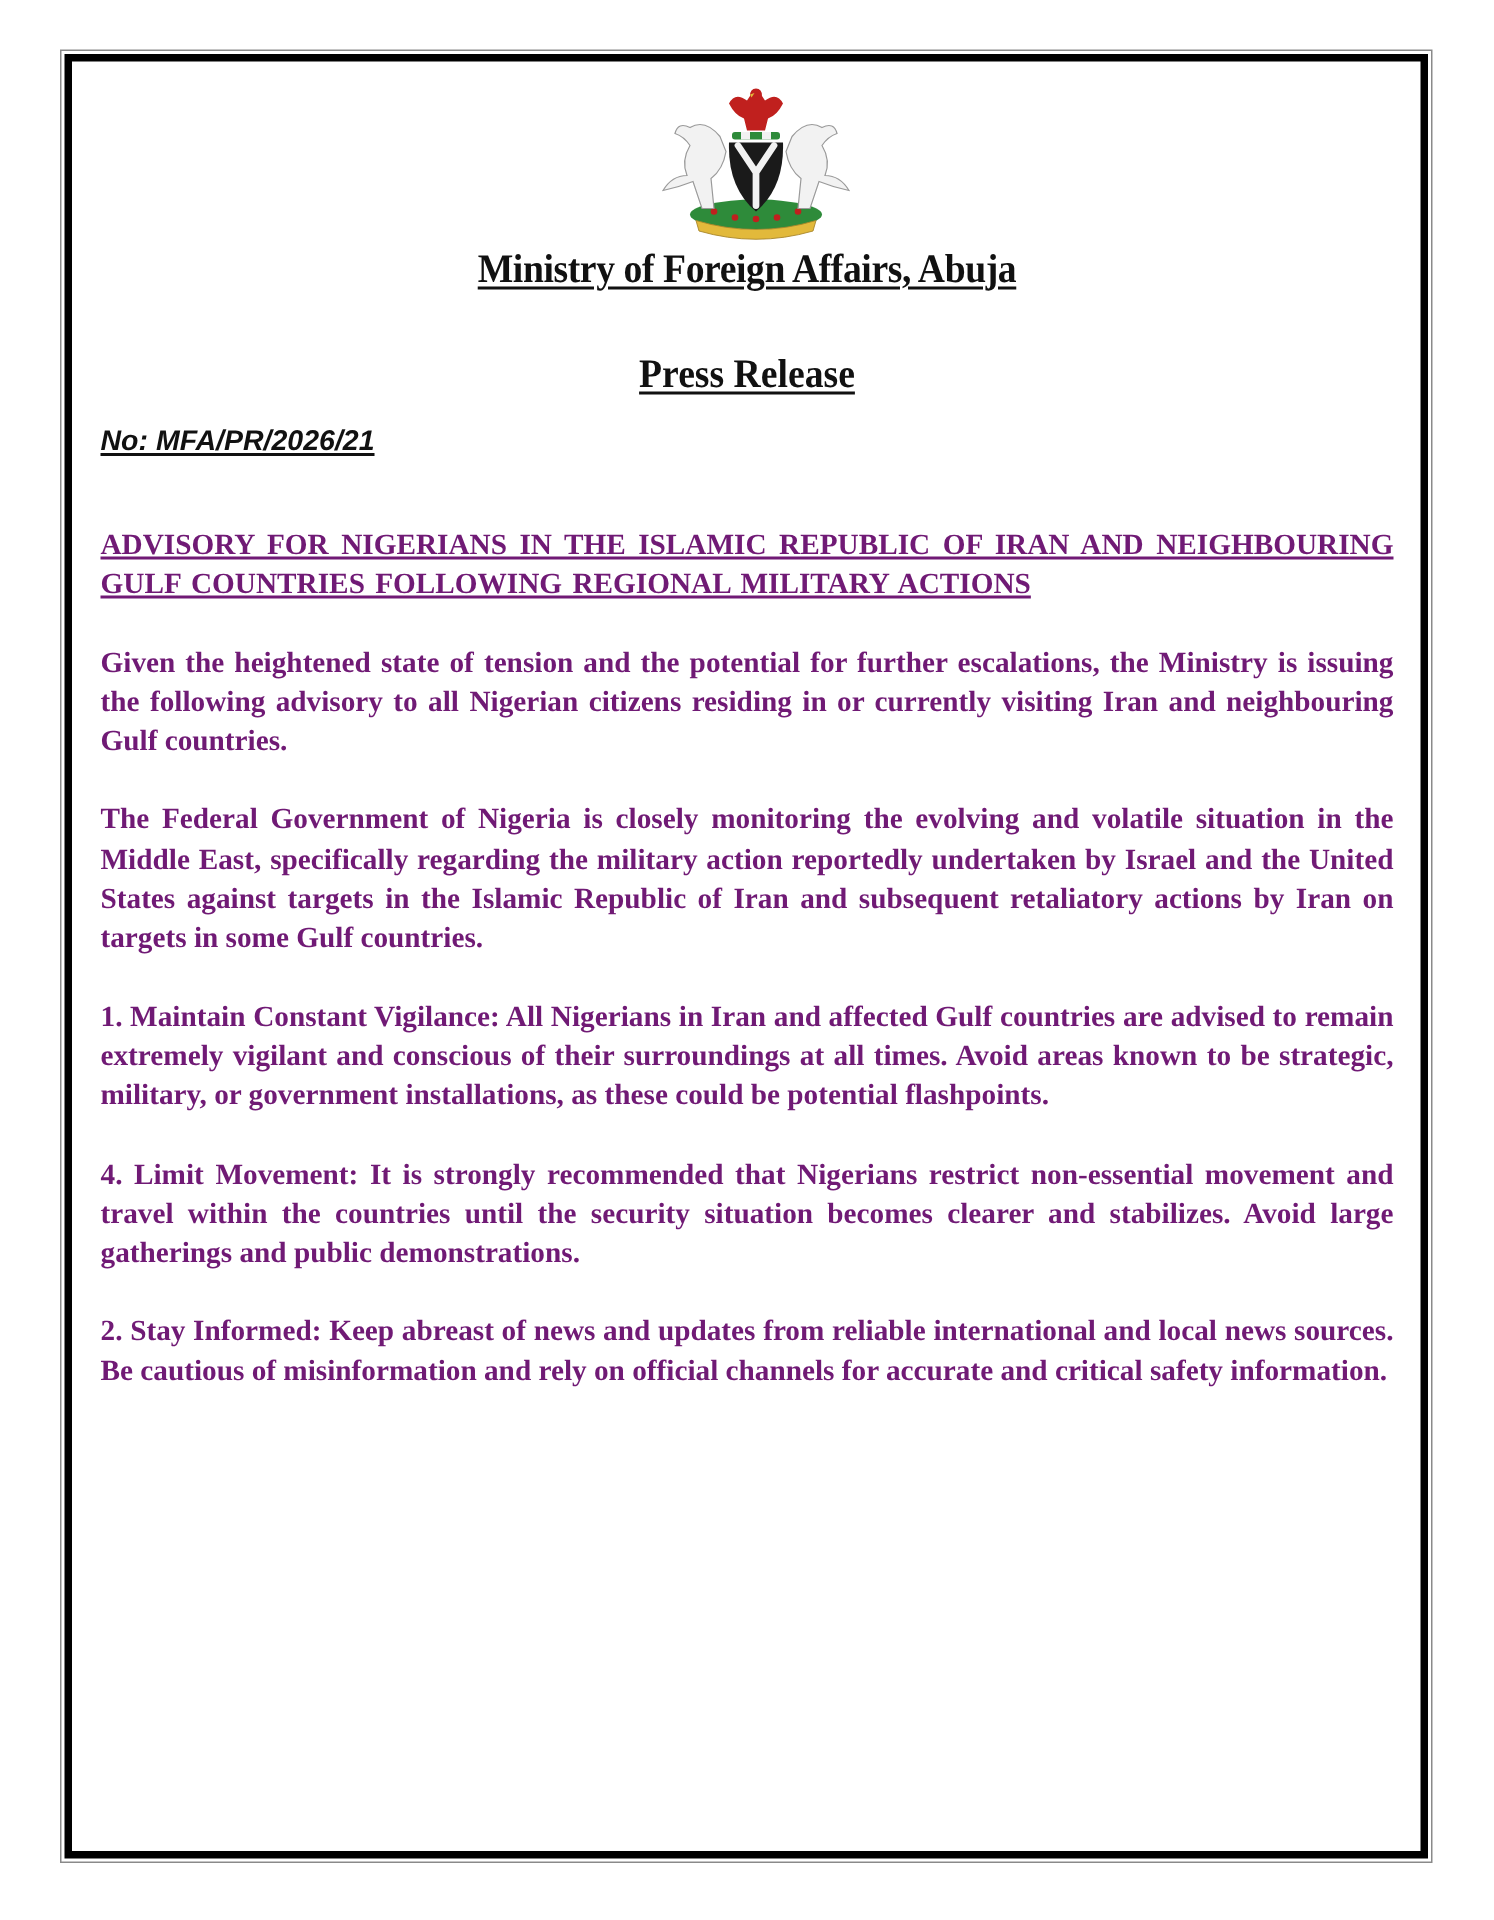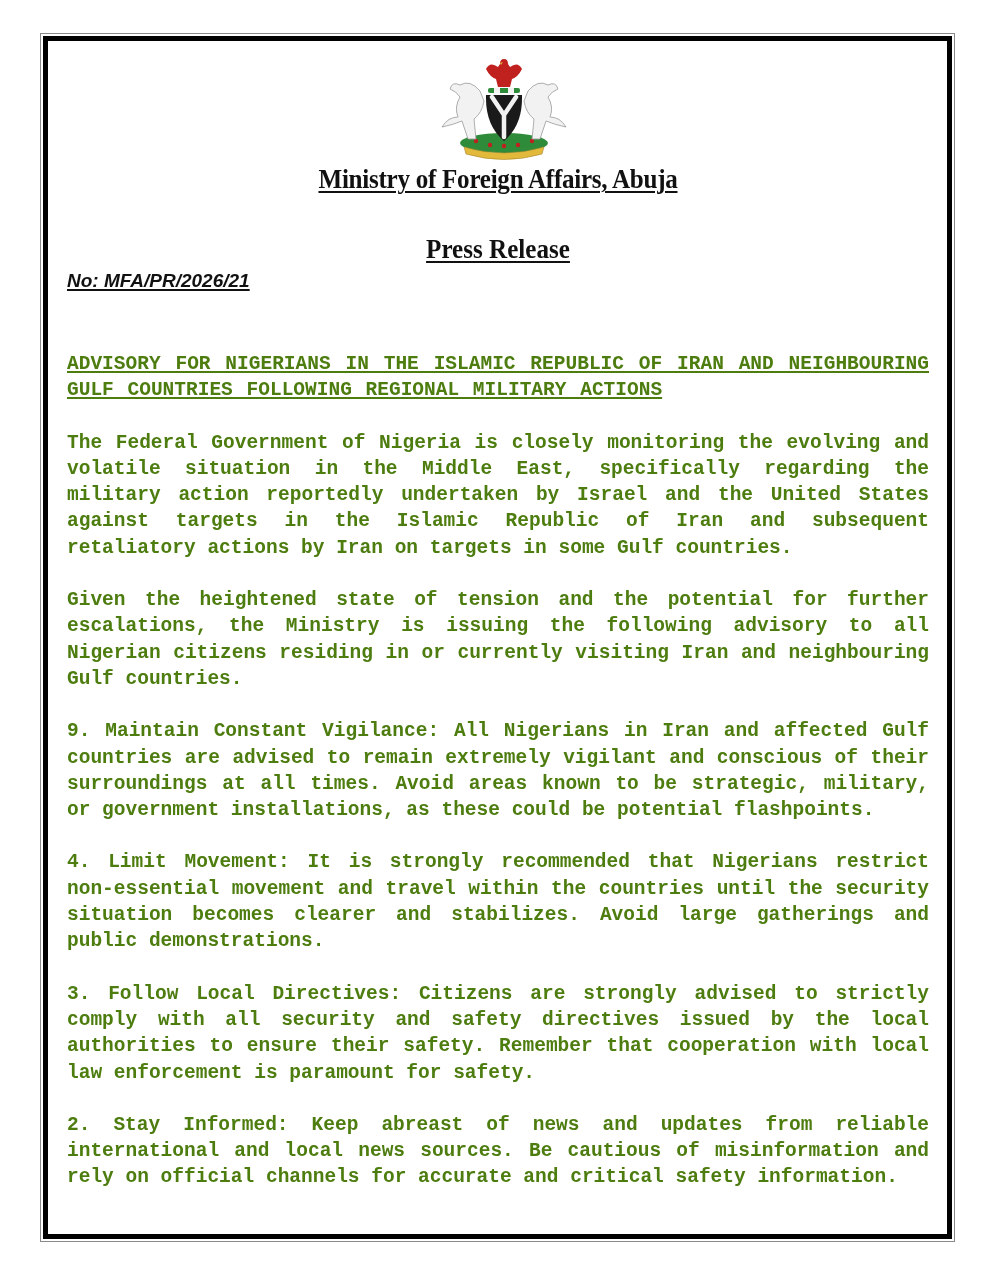--- a/index.html
+++ b/index.html
@@ -17,29 +17,29 @@
   }
   .title {
     position: absolute; left: 0; width: 996px; text-align: center;
     font-family: "Liberation Serif", "DejaVu Serif", serif; font-weight: bold;
     color: #111; text-decoration: underline; text-decoration-thickness: 2px;
     text-underline-offset: 3px; margin: 0;
   }
   .ministry { top: 164px; font-size: 27px; letter-spacing: -0.3px; transform: scaleX(0.93); }
   .press { top: 234px; font-size: 27px; transform: scaleX(0.93); }
   .refno {
-    position: absolute; left: 67px; top: 270px; margin: 0;
+    position: absolute; left: 67px; top: 284px; margin: 0;
     font-family: "Liberation Sans", "DejaVu Sans", sans-serif; font-weight: bold;
     font-style: italic; font-size: 19px; color: #111;
     text-decoration: underline; text-decoration-thickness: 2px; text-underline-offset: 2px;
   }
   .content {
     position: absolute; left: 67px; top: 351px; width: 862px;
-    font-family: Liberation Mono, monospace; font-weight: bold;
-    color: #4d7c0f; font-size: 19.5px; line-height: 26.3px;
+    font-family: Liberation Serif, serif; font-weight: bold;
+    color: #701a75; font-size: 19.5px; line-height: 26.3px;
   }
   .content p { margin: 0 0 26px 0; text-align: justify; text-align-last: left; }
   .content .heading {
     text-decoration: underline; text-decoration-thickness: 2px; text-underline-offset: 2px;
     margin-bottom: 26px; word-spacing: 2px;
   }
 </style>
 </head>
 <body>
 
@@ -72,19 +72,18 @@
 
   <path d="M118 30 Q126 26 128 34 Q122 36 118 42 Q124 52 120 62 Q130 62 136 72 Q126 70 116 66 L110 84 L102 84 L104 64 Q96 58 94 46 L98 36 Q108 24 118 30 Z" fill="#f2f2f2" stroke="#9a9a9a" stroke-width="0.8"></path>
 </svg>
 
 <h1 class="title ministry">Ministry of Foreign Affairs, Abuja</h1>
 <h2 class="title press">Press Release</h2>
 <p class="refno">No: MFA/PR/2026/21</p>
 
 <div class="content">
   <p class="heading">ADVISORY FOR NIGERIANS IN THE ISLAMIC REPUBLIC OF IRAN AND NEIGHBOURING GULF COUNTRIES FOLLOWING REGIONAL MILITARY ACTIONS</p>
+  <p>Given the heightened state of tension and the potential for further escalations, the Ministry is issuing the following advisory to all Nigerian citizens residing in or currently visiting Iran and neighbouring Gulf countries.</p>
   <p>The Federal Government of Nigeria is closely monitoring the evolving and volatile situation in the Middle East, specifically regarding the military action reportedly undertaken by Israel and the United States against targets in the Islamic Republic of Iran and subsequent retaliatory actions by Iran on targets in some Gulf countries.</p>
-  <p>Given the heightened state of tension and the potential for further escalations, the Ministry is issuing the following advisory to all Nigerian citizens residing in or currently visiting Iran and neighbouring Gulf countries.</p>
-  <p>9. Maintain Constant Vigilance: All Nigerians in Iran and affected Gulf countries are advised to remain extremely vigilant and conscious of their surroundings at all times. Avoid areas known to be strategic, military, or government installations, as these could be potential flashpoints.</p>
+  <p>1. Maintain Constant Vigilance: All Nigerians in Iran and affected Gulf countries are advised to remain extremely vigilant and conscious of their surroundings at all times. Avoid areas known to be strategic, military, or government installations, as these could be potential flashpoints.</p>
   <p>4. Limit Movement: It is strongly recommended that Nigerians restrict non-essential movement and travel within the countries until the security situation becomes clearer and stabilizes. Avoid large gatherings and public demonstrations.</p>
-  <p>3. Follow Local Directives: Citizens are strongly advised to strictly comply with all security and safety directives issued by the local authorities to ensure their safety. Remember that cooperation with local law enforcement is paramount for safety.</p>
   <p>2. Stay Informed: Keep abreast of news and updates from reliable international and local news sources. Be cautious of misinformation and rely on official channels for accurate and critical safety information.</p>
 </div>
 
 </body></html>

